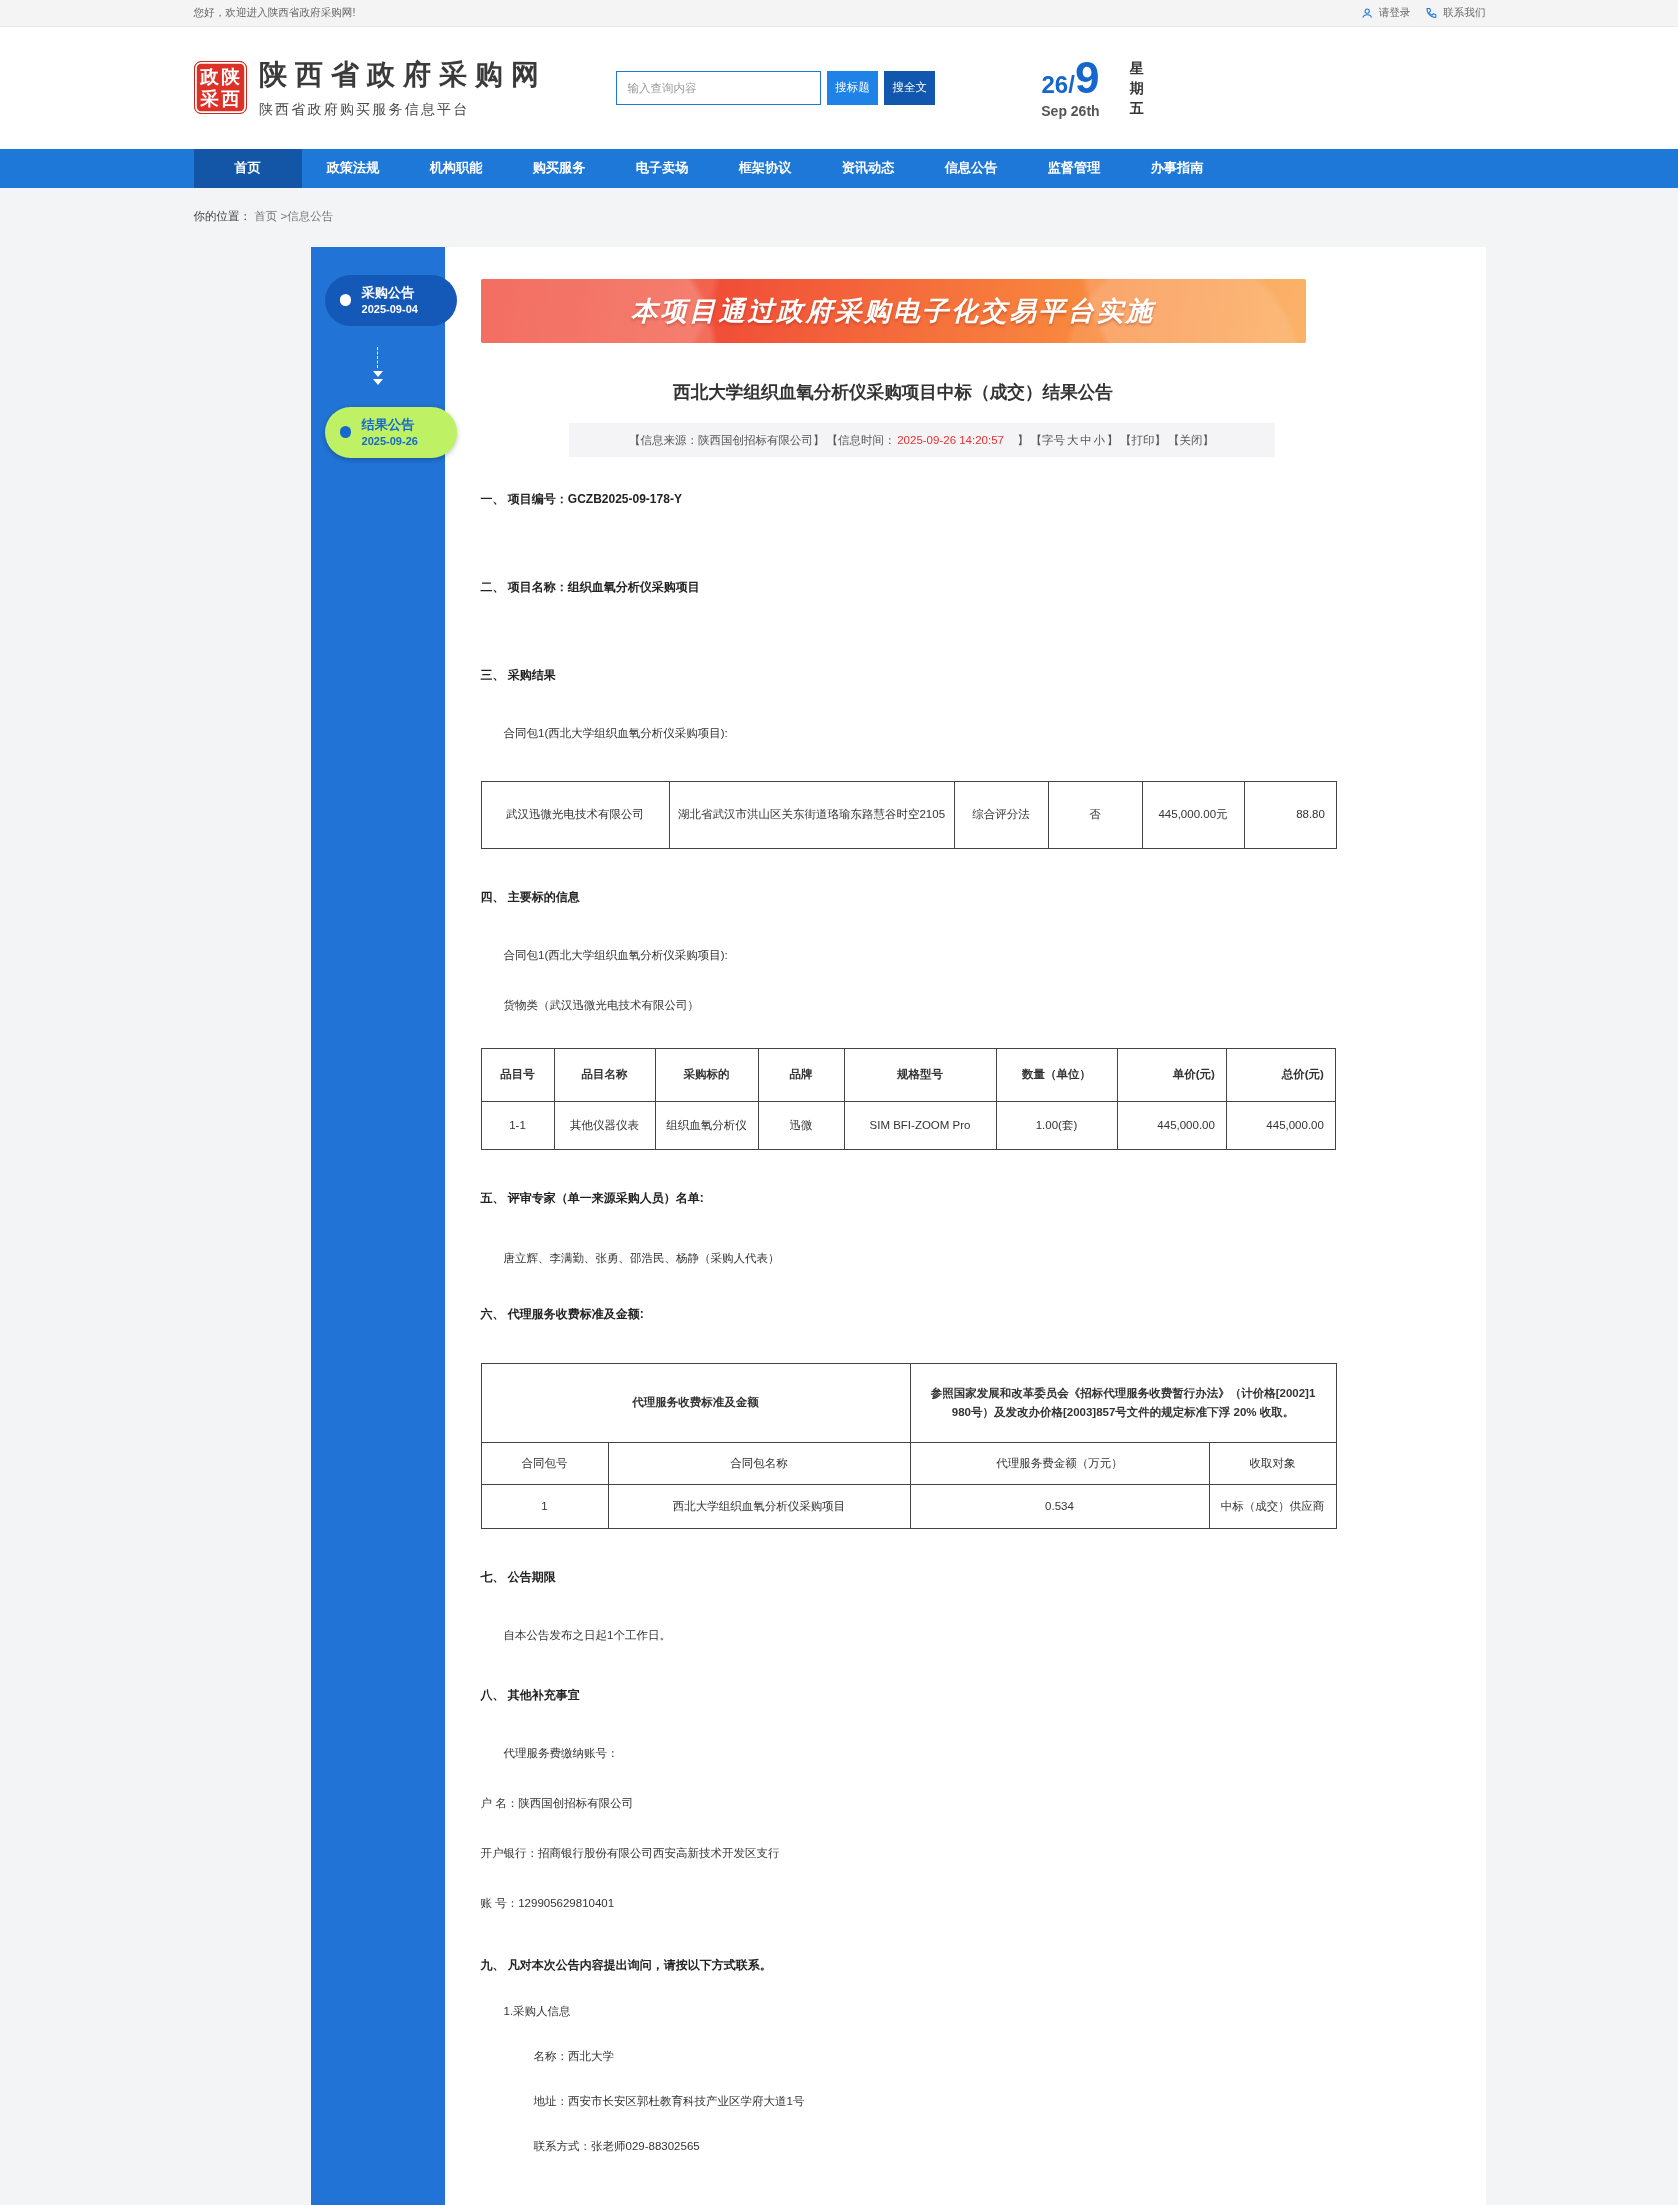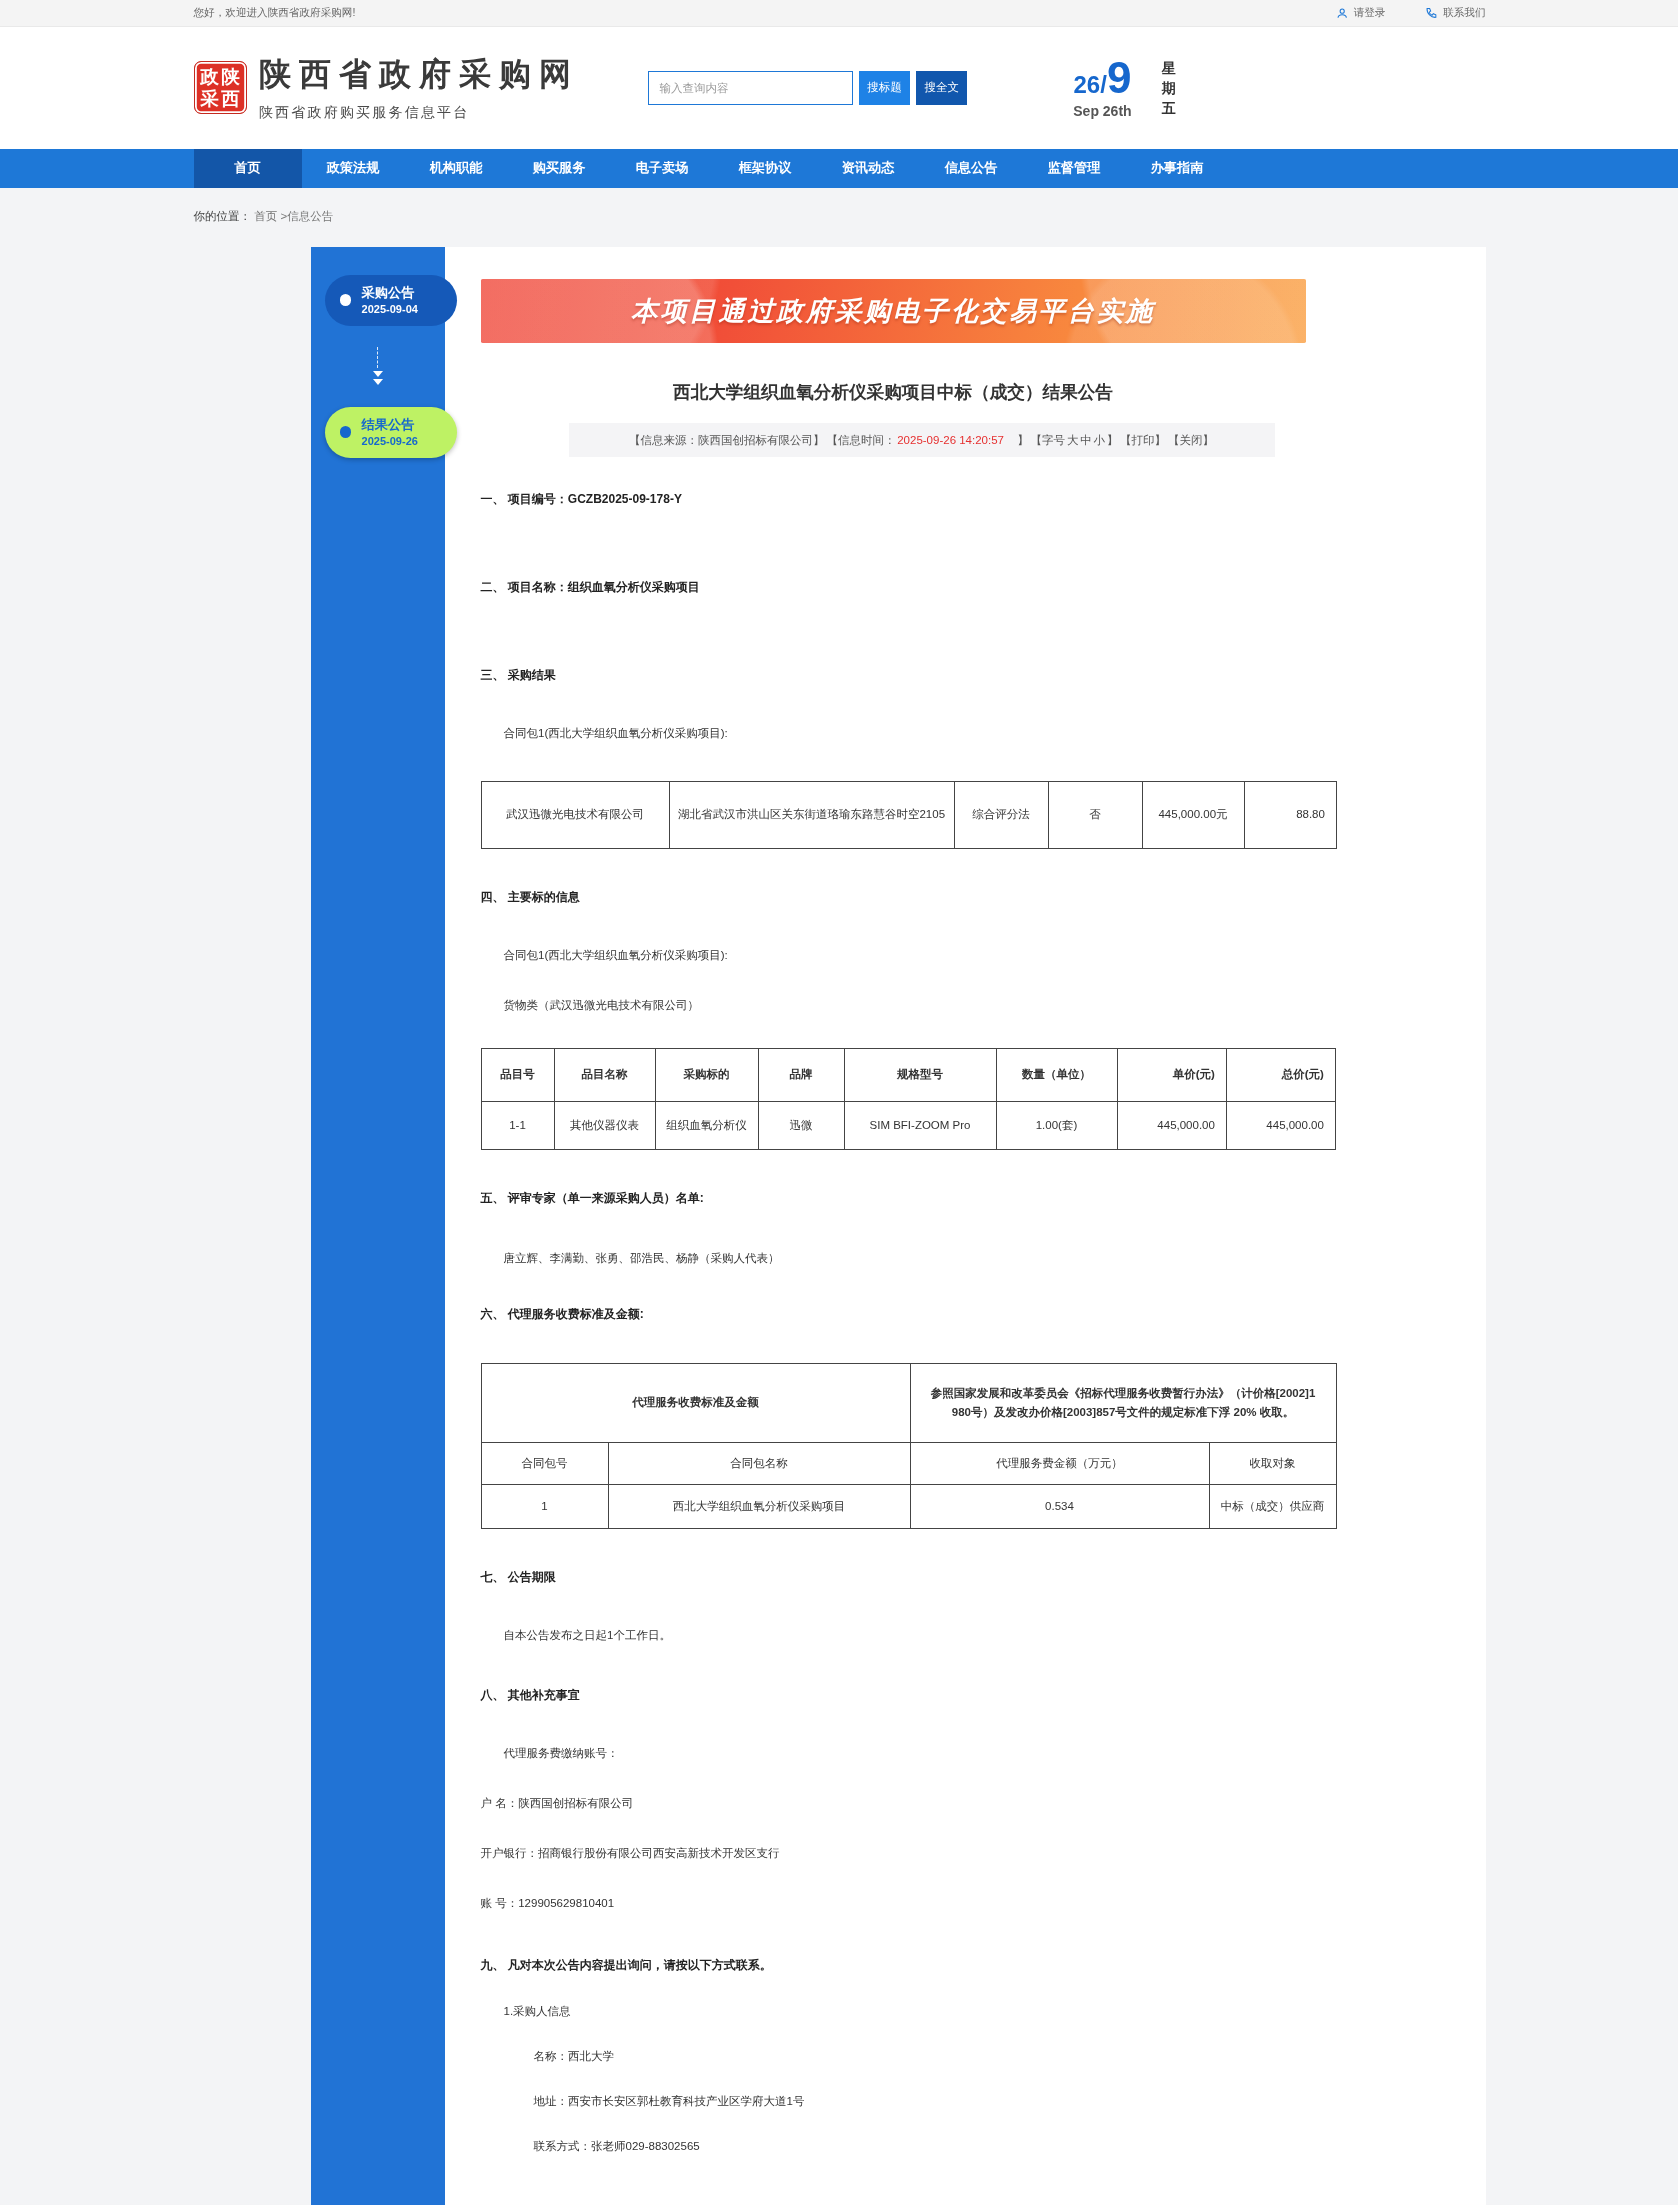--- a/index.html
+++ b/index.html
@@ -2,32 +2,32 @@
 <html style="font-size:14px"><head>
 <meta charset="utf-8">
 <style>
   * { margin:0; padding:0; box-sizing:border-box; }
   html,body { width:1679px; background:#f3f4f6; font-family:"Liberation Sans","DejaVu Sans",sans-serif; color:#333; }
   .container { width:1292px; margin:0 auto; position:relative; }
 
   
   .topbar { height:26.5px; background:#f4f4f4; border-bottom:0.9px solid #e9e9e9; font-size:10.6px; color:#666; }
   .topbar .container { display:flex; align-items:center; height:26.5px; }
-  .topbar-right { margin-left:auto; display:flex; align-items:center; gap:40px; }
+  .topbar-right { margin-left:auto; display:flex; align-items:center; gap:15px; }
   .toplink { display:flex; align-items:center; gap:5.3px; color:#666; cursor:pointer; }
   .toplink svg { display:block; }
 
   
   .header { background:#fff; height:122px; }
   .header .container { display:flex; align-items:center; height:122px; }
   .logo-group { display:flex; align-items:center; }
   .seal { width:53px; height:53px; background:#dd3026; border-radius:7px; padding:4.4px; display:grid; grid-template-columns:1fr 1fr; border:0.9px solid #c52a20; box-shadow:inset 0 0 0 1.8px #fff; }
   .seal span { color:#fff; font-weight:bold; font-size:18.5px; line-height:22px; text-align:center; }
   .site-names { margin-left:12.4px; }
-  .site-name { font-size:32px; font-weight:bold; color:#3a3a3a; letter-spacing:8px; }
+  .site-name { font-size:28px; font-weight:bold; color:#3a3a3a; letter-spacing:8px; }
   .site-sub { font-size:14px; color:#4a4a4a; letter-spacing:2.2px; margin-top:7px; }
   .search-group { display:flex; align-items:center; margin-left:69px; }
   .search-input { width:205px; height:34px; border:1.8px solid #1e78d7; padding:0 10.6px; font-size:11.5px; color:#333; outline:none; }
   .search-input::placeholder { color:#9a9a9a; }
   .btn-search { height:34px; width:51px; border:none; color:#fff; font-size:11.5px; cursor:pointer; margin-left:6.2px; font-family:inherit; }
   .btn-title { background:#1e82e6; }
   .btn-full { background:#1157ad; }
   .date-block { margin-left:106px; text-align:center; }
   .date-top { color:#1667cd; font-weight:bold; line-height:1; }
   .date-day { font-size:24px; }

